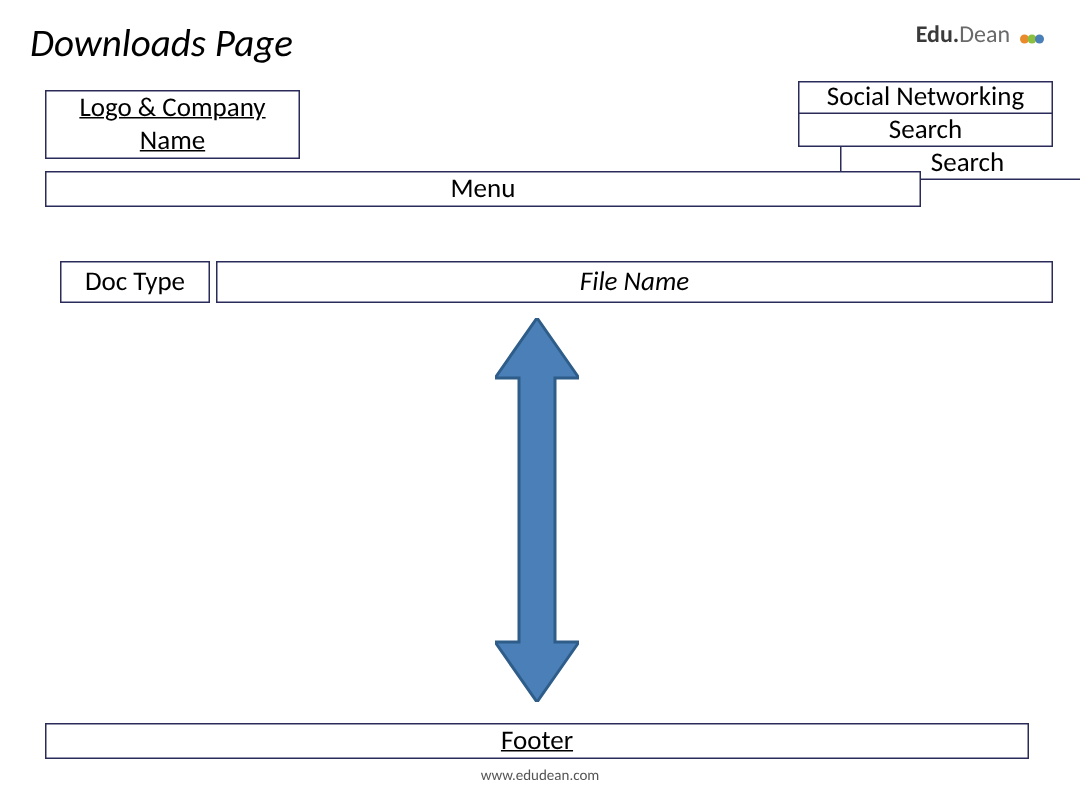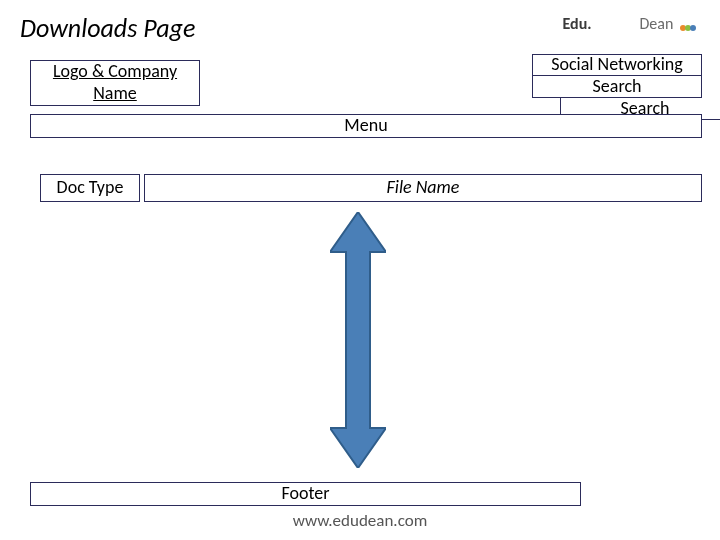--- a/index.html
+++ b/index.html
@@ -20,21 +20,21 @@
     font-style: italic;
   }
   .brand-logo {
     position: absolute;
     right: 24px;
     top: 14px;
     font-size: 16px;
     font-weight: 400;
   }
   .brand-logo .b1 { color: #3a3a3a; font-weight: 600; }
-  .brand-logo .b2 { color: #6a6a6a; margin-left: 48px; }
+  .brand-logo .b2 { color: #6a6a6a; }
   .brand-logo .dots {
     display: inline-block;
     margin-left: 4px;
     vertical-align: middle;
   }
   .brand-logo .dots span {
     display: inline-block;
     width: 6px; height: 6px;
     border-radius: 50%;
     margin-left: -1px;
@@ -51,31 +51,31 @@
     align-items: center;
     justify-content: center;
     font-size: 18px;
     text-align: center;
     line-height: 1.2;
   }
   .logo-company { left: 30px; top: 60px; width: 170px; height: 46px; text-decoration: underline; }
   .social       { left: 532px; top: 54px; width: 170px; height: 22px; }
   .contact      { left: 532px; top: 76px; width: 170px; height: 22px; border-top: none; }
   .search       { left: 560px; top: 98px; width: 170px; height: 22px; border-top: none; }
-  .menu         { left: 30px; top: 114px; width: 672px; height: 24px; }
+  .menu         { left: 30px; top: 114px; width: 584px; height: 24px; }
   .doc-type     { left: 40px; top: 174px; width: 100px; height: 28px; }
   .file-name    { left: 144px; top: 174px; width: 558px; height: 28px; font-style: italic; }
-  .footer-box   { left: 30px; top: 482px; width: 551px; height: 24px; }
+  .footer-box   { left: 30px; top: 482px; width: 656px; height: 24px; text-decoration: underline; }
 
   .footer-url {
     position: absolute;
     left: 0; right: 0;
     top: 510px;
     text-align: center;
-    font-size: 17px;
+    font-size: 10px;
     color: #555;
   }
 
   .arrow {
     position: absolute;
     left: 330px;
     top: 212px;
     width: 56px;
     height: 256px;
   }

